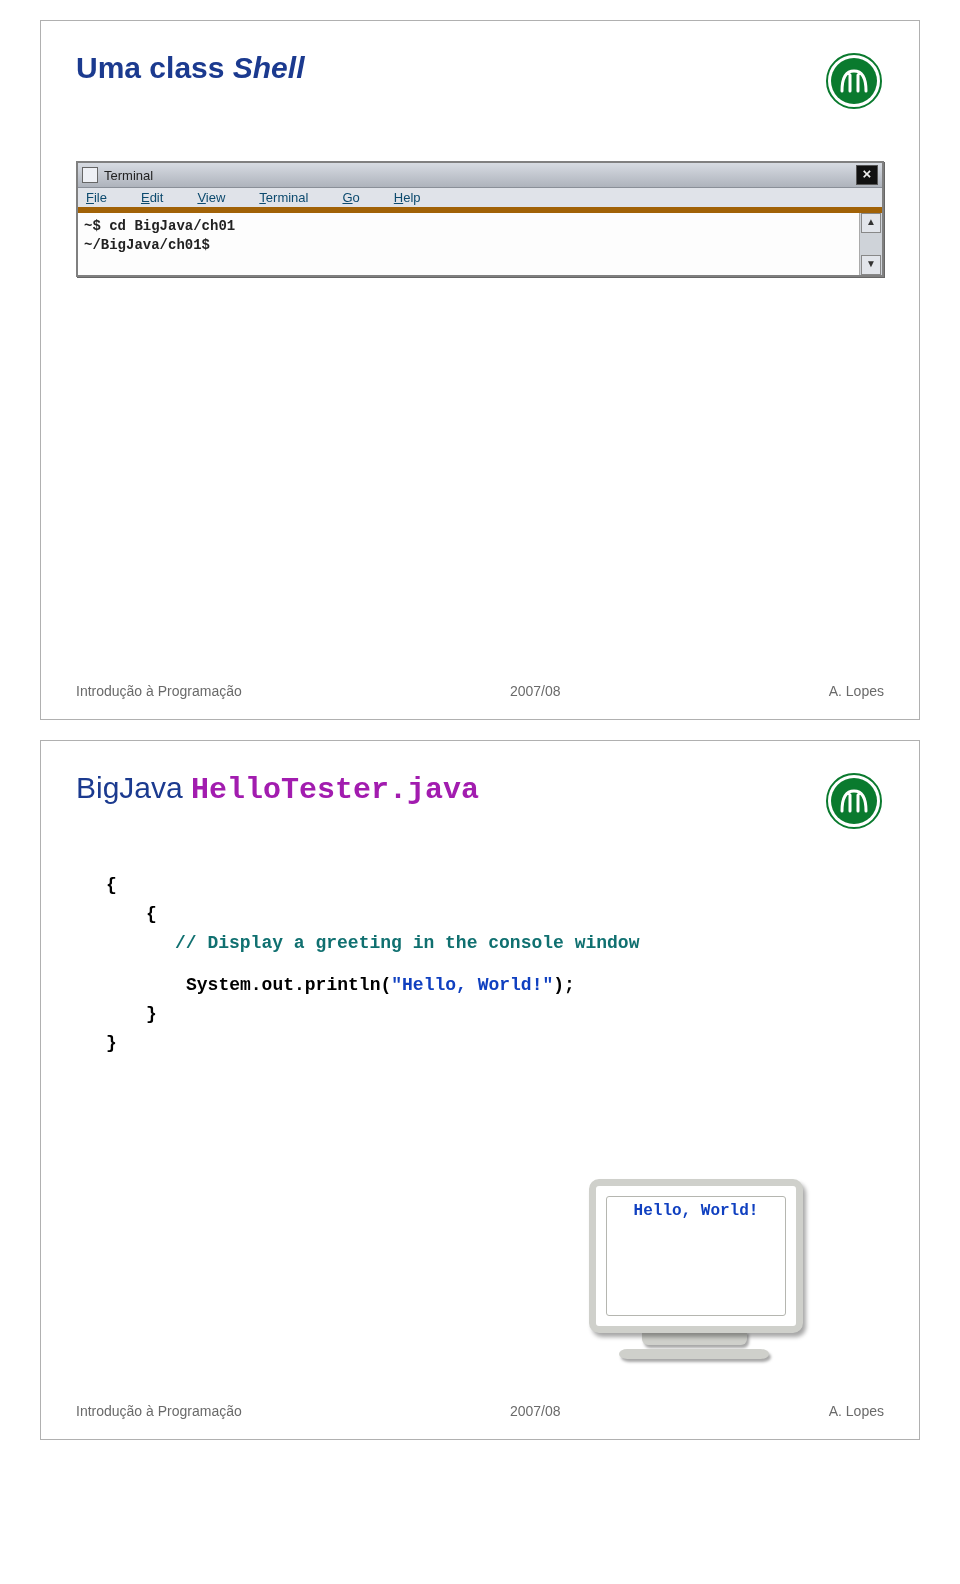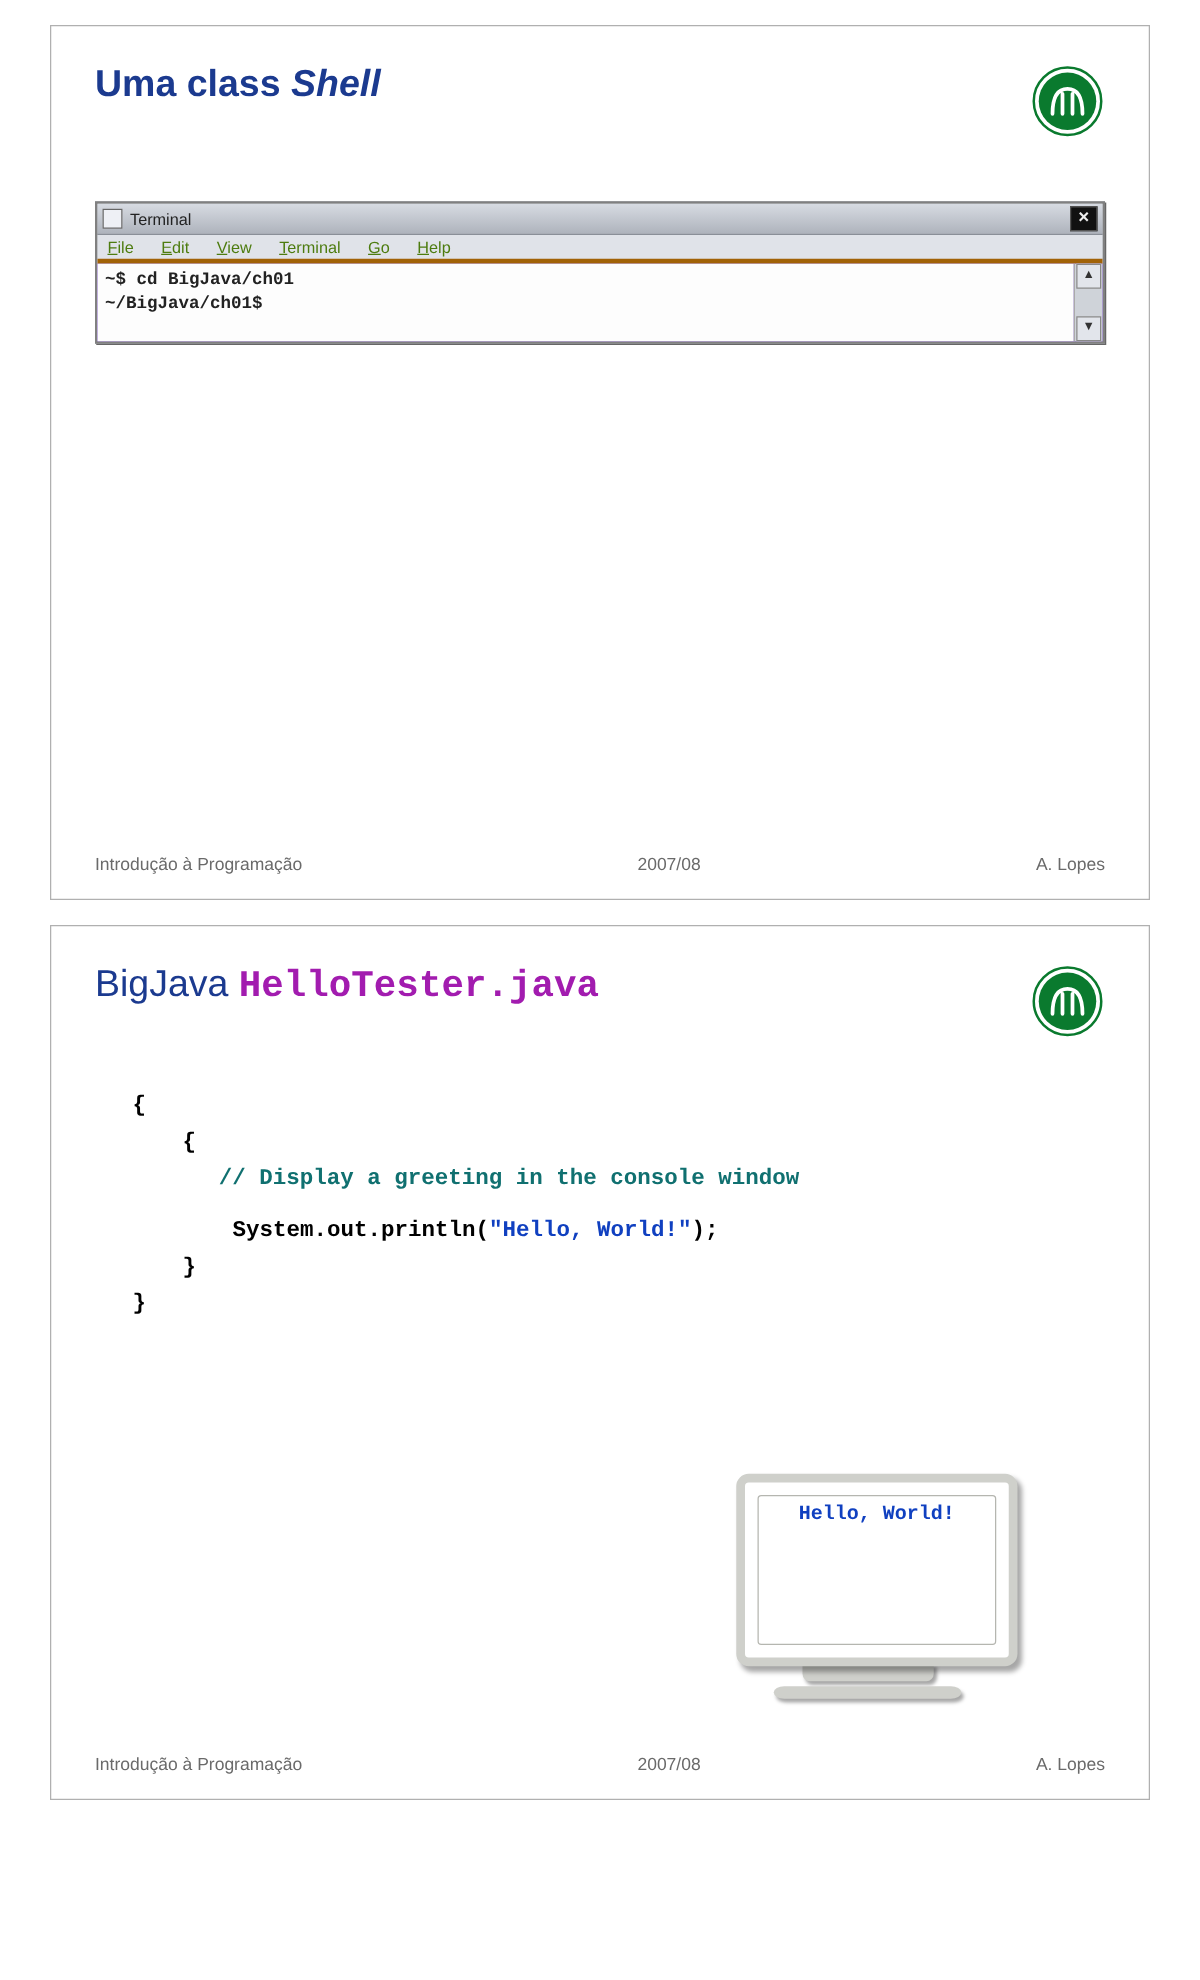--- a/index.html
+++ b/index.html
@@ -59,24 +59,24 @@
     font-size: 15px;
     line-height: 16px;
     text-align: center;
     border: 1px solid #555;
     font-weight: bold;
   }
   .term-menubar {
     background: #e0e3e9;
     padding: 2px 8px;
     font-size: 13px;
-    border-bottom: 4px solid #a16207;
-    display: flex;
-    gap: 22px;
-    color: #4d7c0f;
+    border-bottom: 6px solid #a16207;
+    display: flex;
+    gap: 34px;
+    color: #0c4a6e;
   }
   .term-menubar span u { text-decoration: underline; }
   .term-body-wrap {
     display: flex;
     background: #6d28d9;
   }
   .term-body {
     flex: 1;
     background: #fdfdfd;
     padding: 4px 6px 20px 6px;
@@ -152,21 +152,20 @@
     position: relative;
   }
   .monitor .frame {
     width: 200px;
     height: 140px;
     border: 7px solid #cfd0cb;
     border-radius: 10px;
     background: #fff;
     box-shadow: 3px 4px 4px rgba(0,0,0,.35);
     position: relative;
-    padding-left: 11px;
   }
   .monitor .screen-inner {
     position: absolute;
     top: 10px; left: 10px; right: 10px; bottom: 10px;
     border: 1px solid #b5b6b0;
     border-radius: 3px;
     background: #fff;
   }
   .monitor-text {
     position: absolute;

